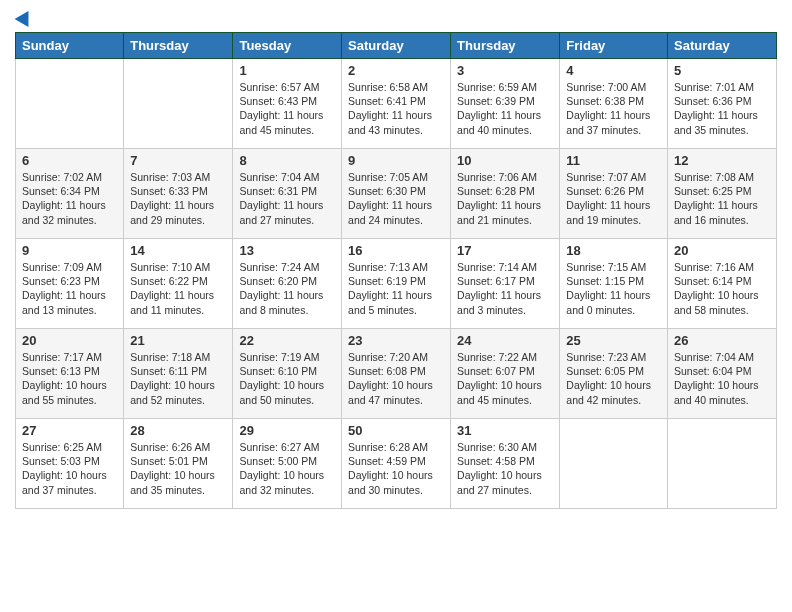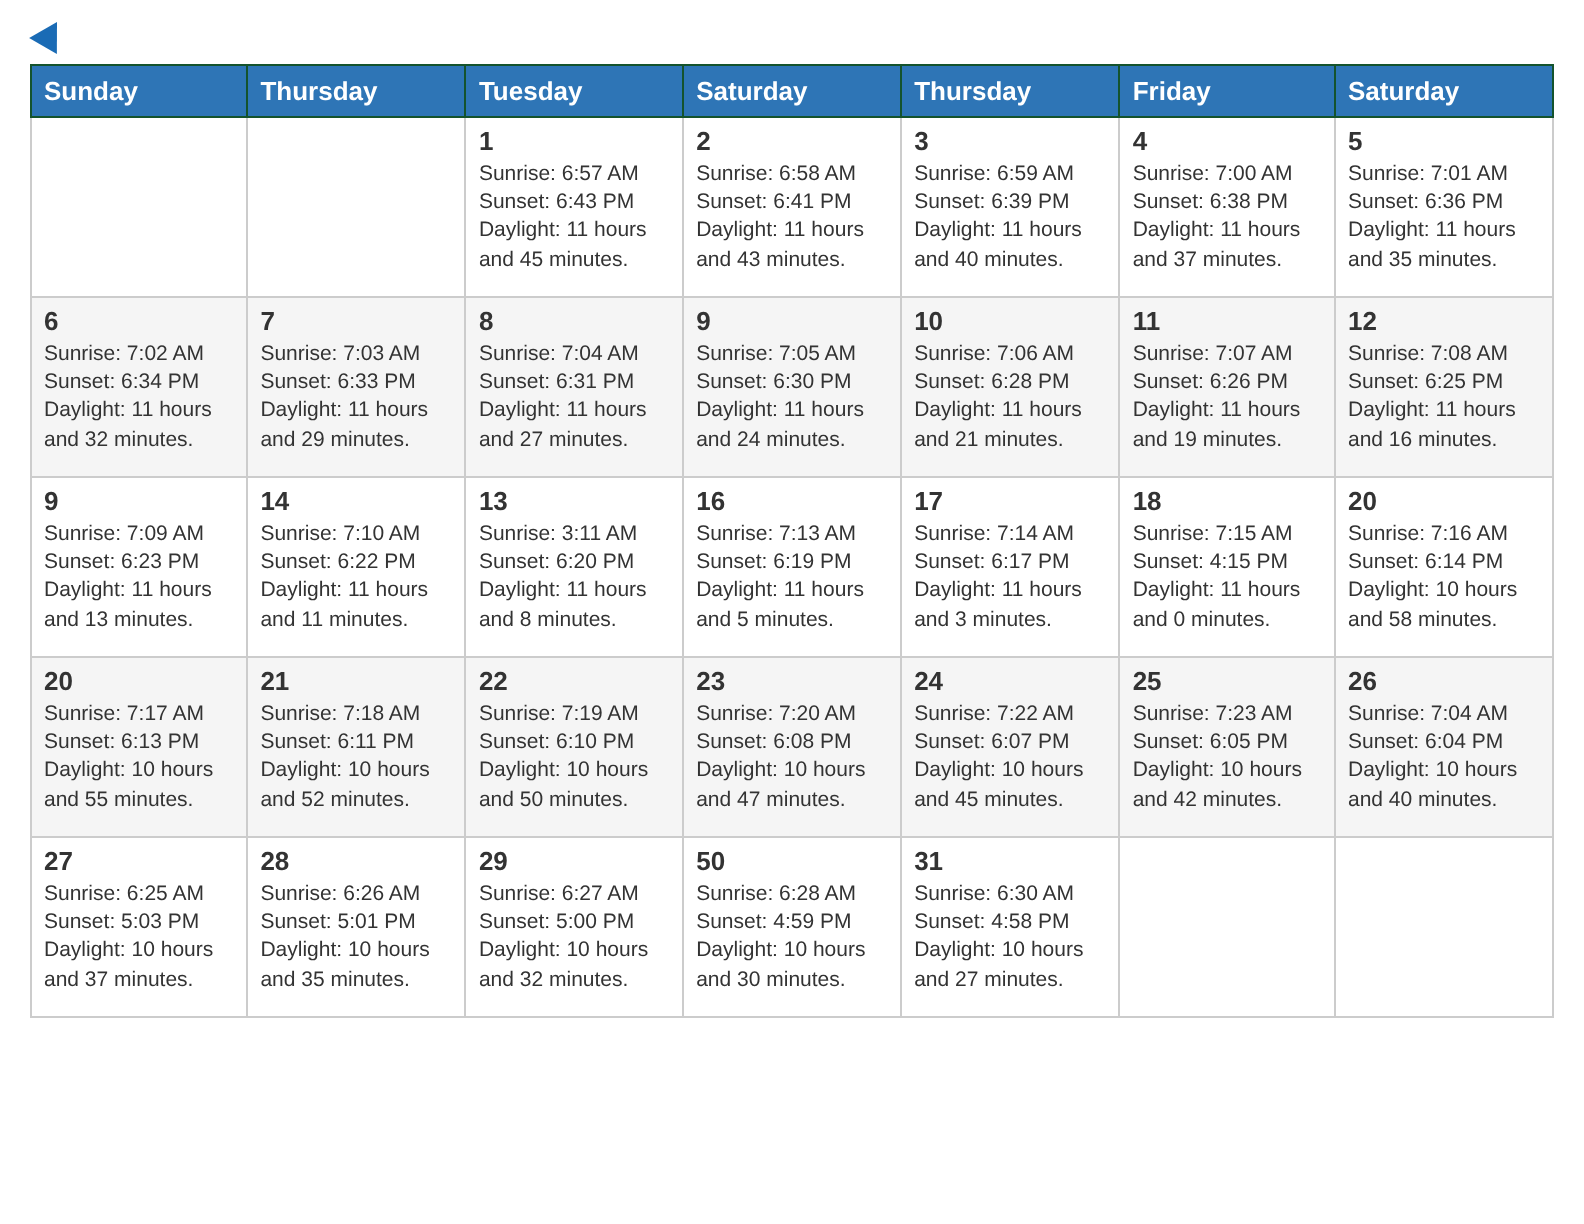--- a/index.html
+++ b/index.html
@@ -212,40 +212,40 @@
 Daylight: 11 hours and 13 minutes.</div>
         </td>
         <td>
           <span class="day-num">14</span>
           <div class="cell-content">Sunrise: 7:10 AM
 Sunset: 6:22 PM
 Daylight: 11 hours and 11 minutes.</div>
         </td>
         <td>
           <span class="day-num">13</span>
-          <div class="cell-content">Sunrise: 3:11 AM
+          <div class="cell-content">Sunrise: 7:24 AM
 Sunset: 6:20 PM
 Daylight: 11 hours and 8 minutes.</div>
         </td>
         <td>
           <span class="day-num">16</span>
           <div class="cell-content">Sunrise: 7:13 AM
 Sunset: 6:19 PM
 Daylight: 11 hours and 5 minutes.</div>
         </td>
         <td>
           <span class="day-num">17</span>
           <div class="cell-content">Sunrise: 7:14 AM
 Sunset: 6:17 PM
 Daylight: 11 hours and 3 minutes.</div>
         </td>
         <td>
           <span class="day-num">18</span>
           <div class="cell-content">Sunrise: 7:15 AM
-Sunset: 4:15 PM
+Sunset: 1:15 PM
 Daylight: 11 hours and 0 minutes.</div>
         </td>
         <td>
           <span class="day-num">20</span>
           <div class="cell-content">Sunrise: 7:16 AM
 Sunset: 6:14 PM
 Daylight: 10 hours and 58 minutes.</div>
         </td>
       </tr>
       <tr class="row-alt">

